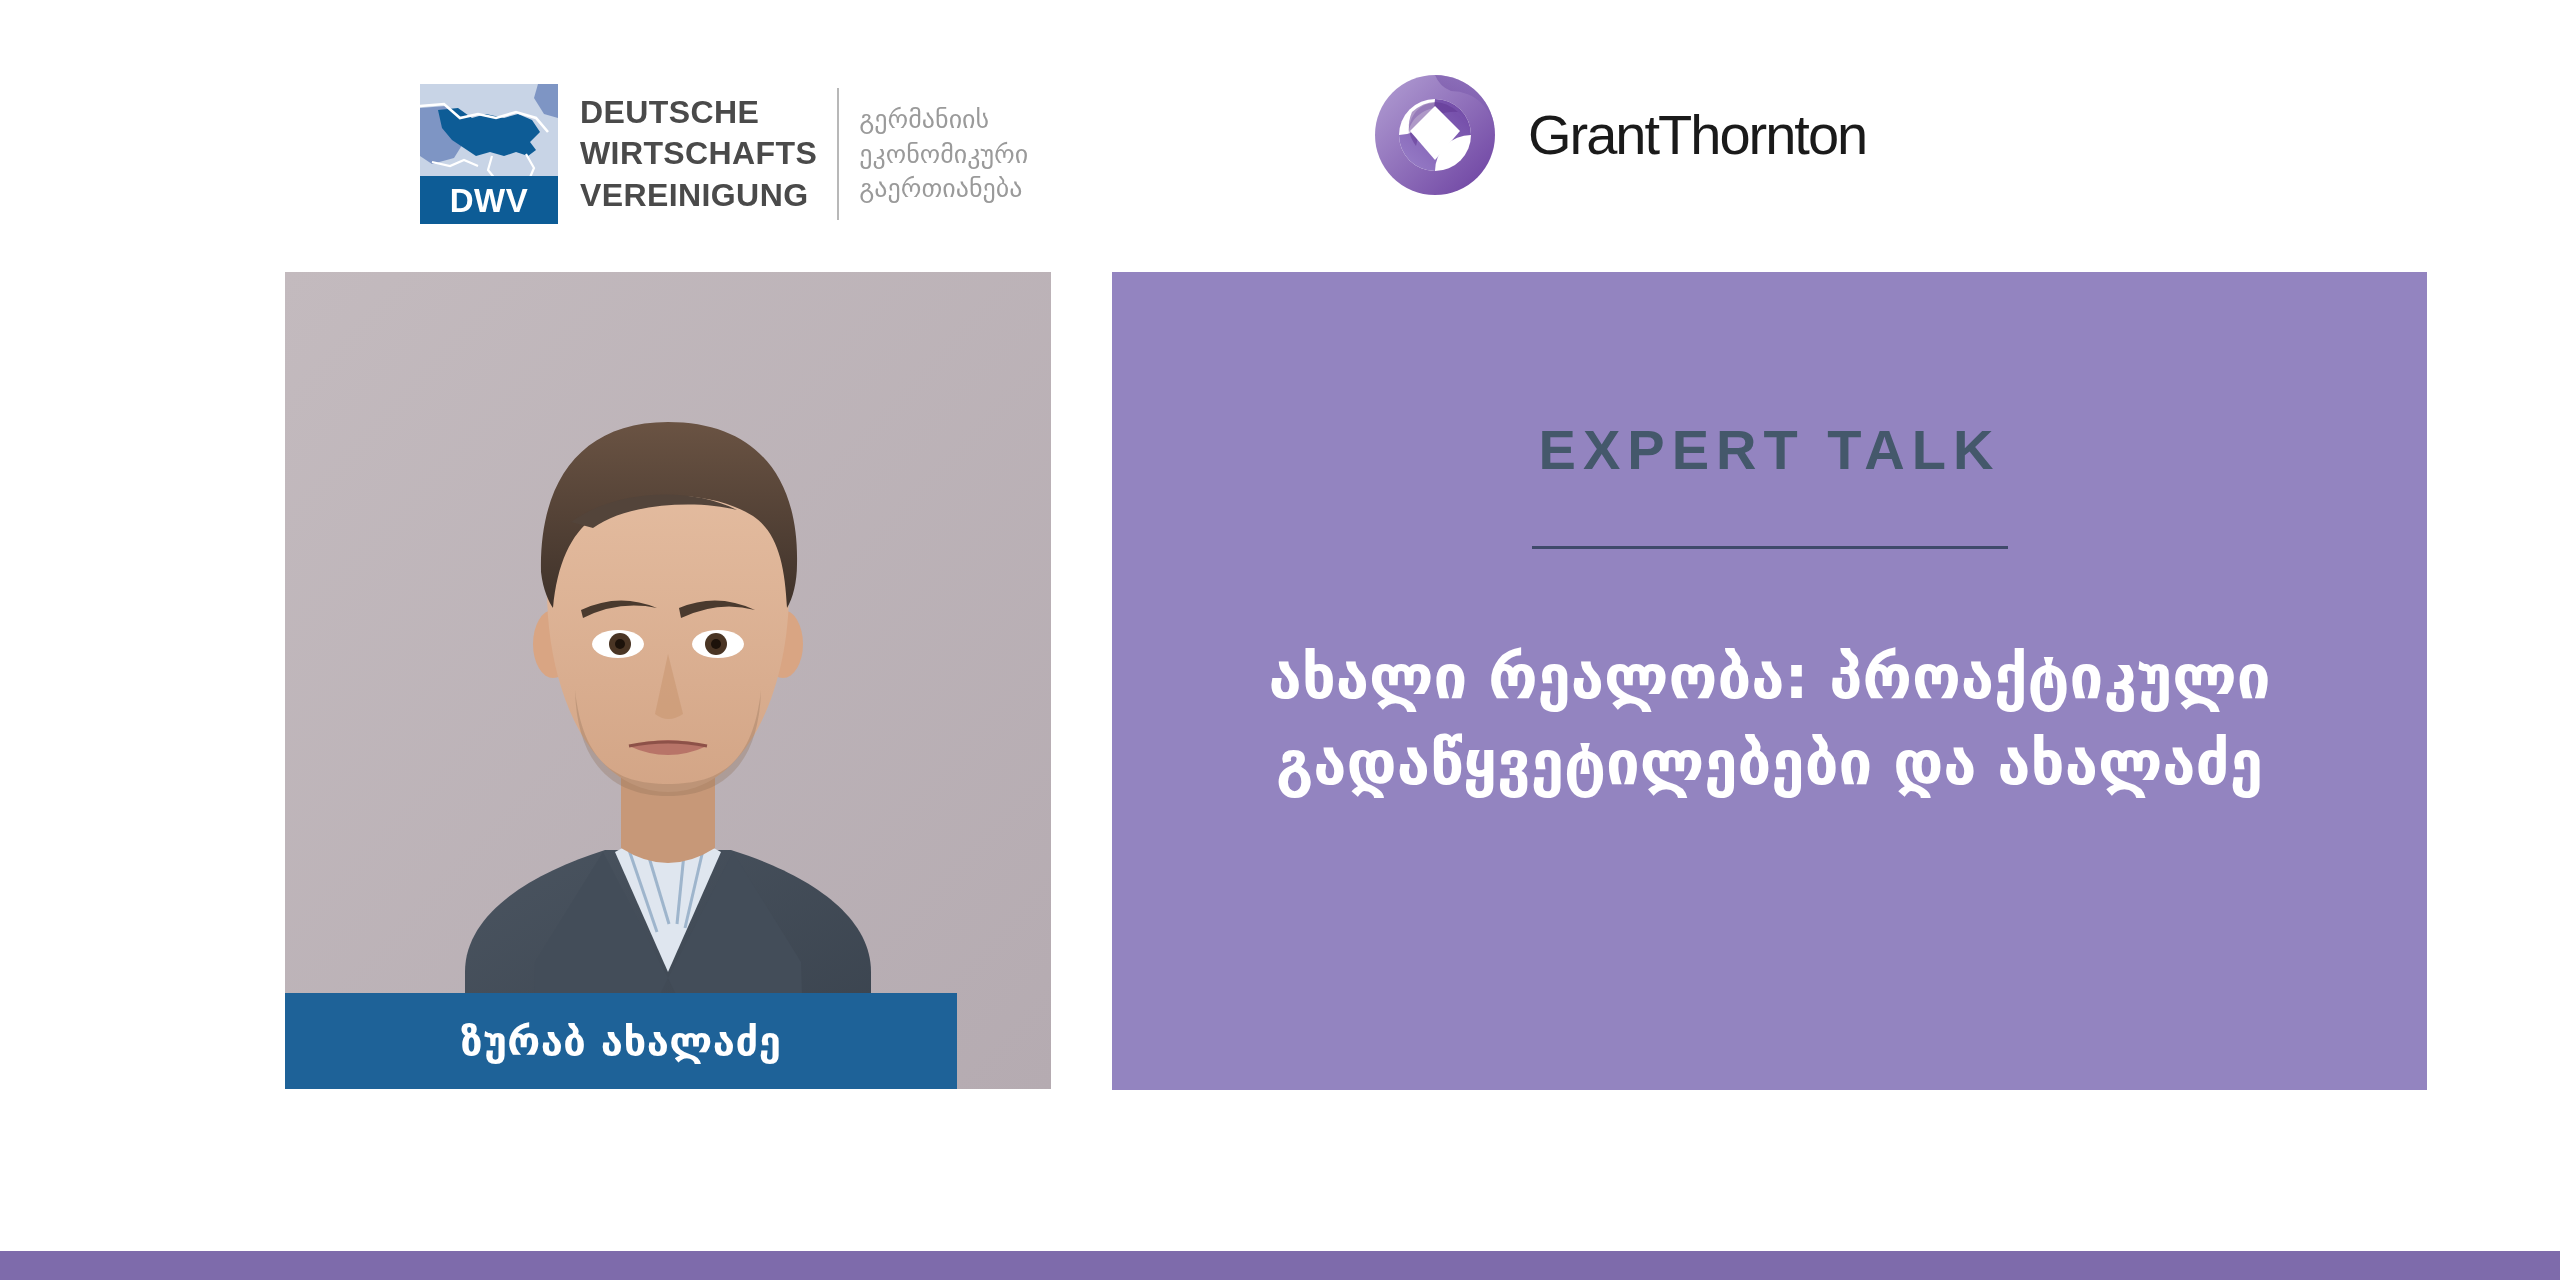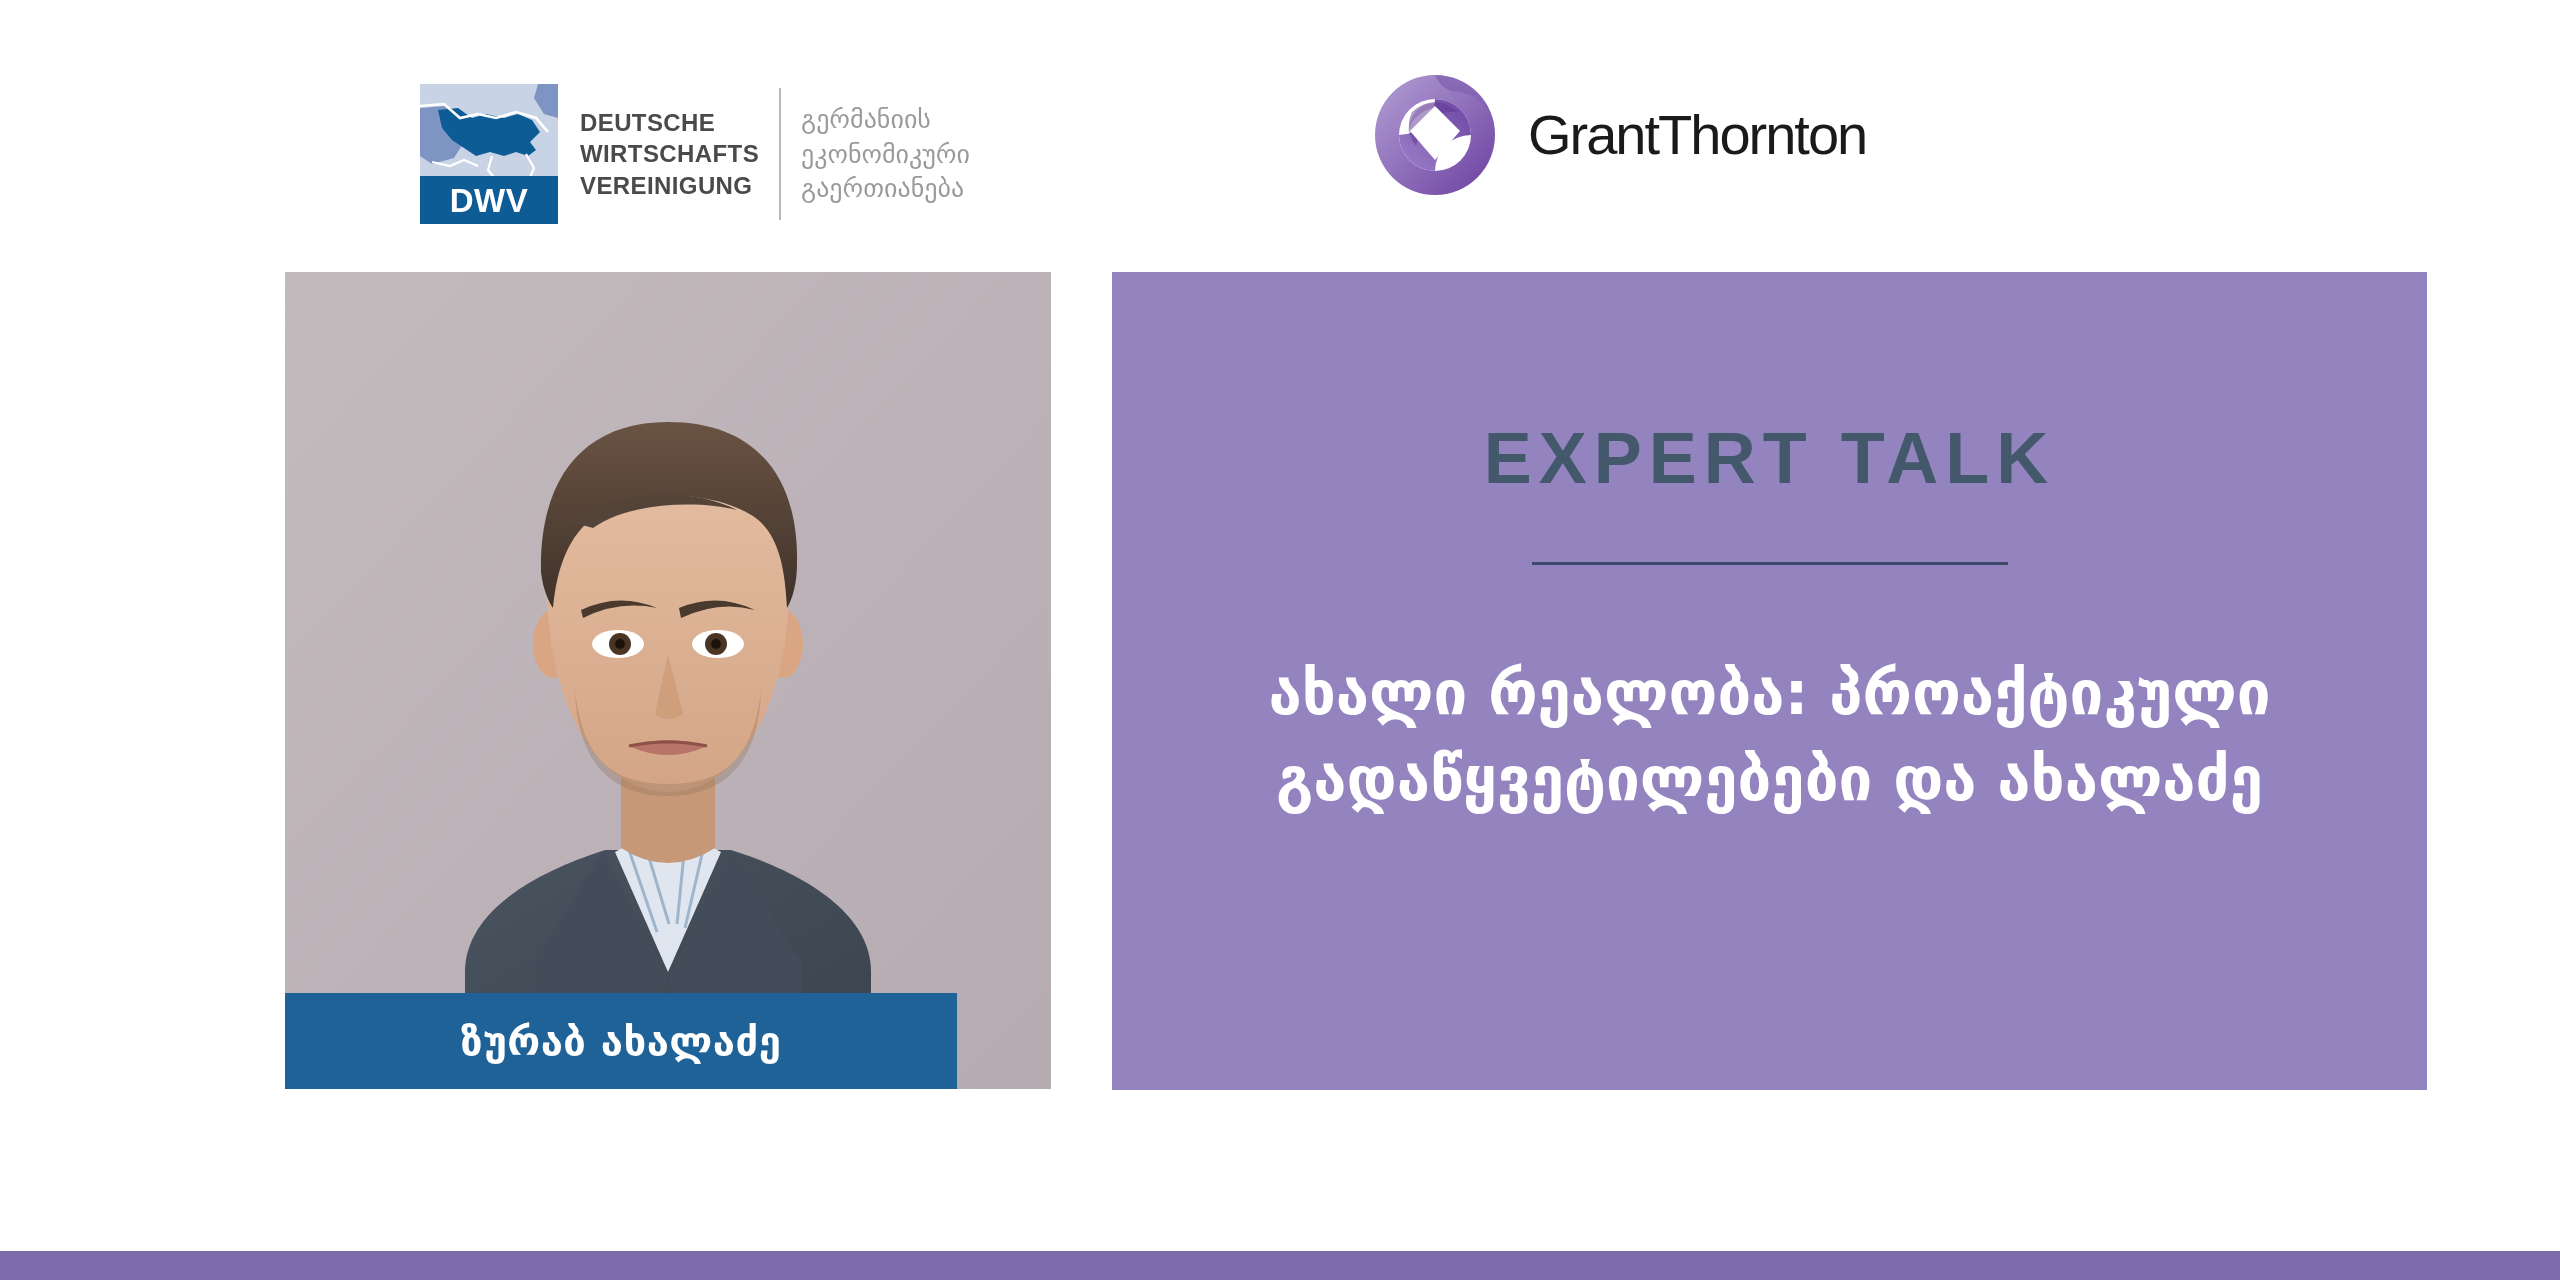--- a/index.html
+++ b/index.html
@@ -63,21 +63,21 @@
     letter-spacing: 0.5px;
     line-height: 1;
   }
   .dwv-text {
     display: flex;
     align-items: center;
     margin-left: 22px;
   }
   .dwv-de {
     color: #4a4a4a;
-    font-size: 24px;
+    font-size: 32px;
     font-weight: bold;
     line-height: 1.30;
     letter-spacing: 0.4px;
     white-space: pre-line;
   }
   .dwv-sep {
     width: 2px;
     align-self: stretch;
     background: #b8b8b8;
     margin: 4px 20px 4px 20px;
@@ -160,21 +160,21 @@
     width: 1315px;
     height: 818px;
     background: #9384c0;
     display: flex;
     flex-direction: column;
     align-items: center;
   }
   .et-heading {
     margin-top: 150px;
     color: #44586b;
-    font-size: 72px;
+    font-size: 56px;
     font-weight: bold;
     letter-spacing: 7px;
     line-height: 1;
     text-align: center;
   }
   .et-divider {
     margin-top: 68px;
     width: 476px;
     height: 3px;
     background: #3f4a6b;

